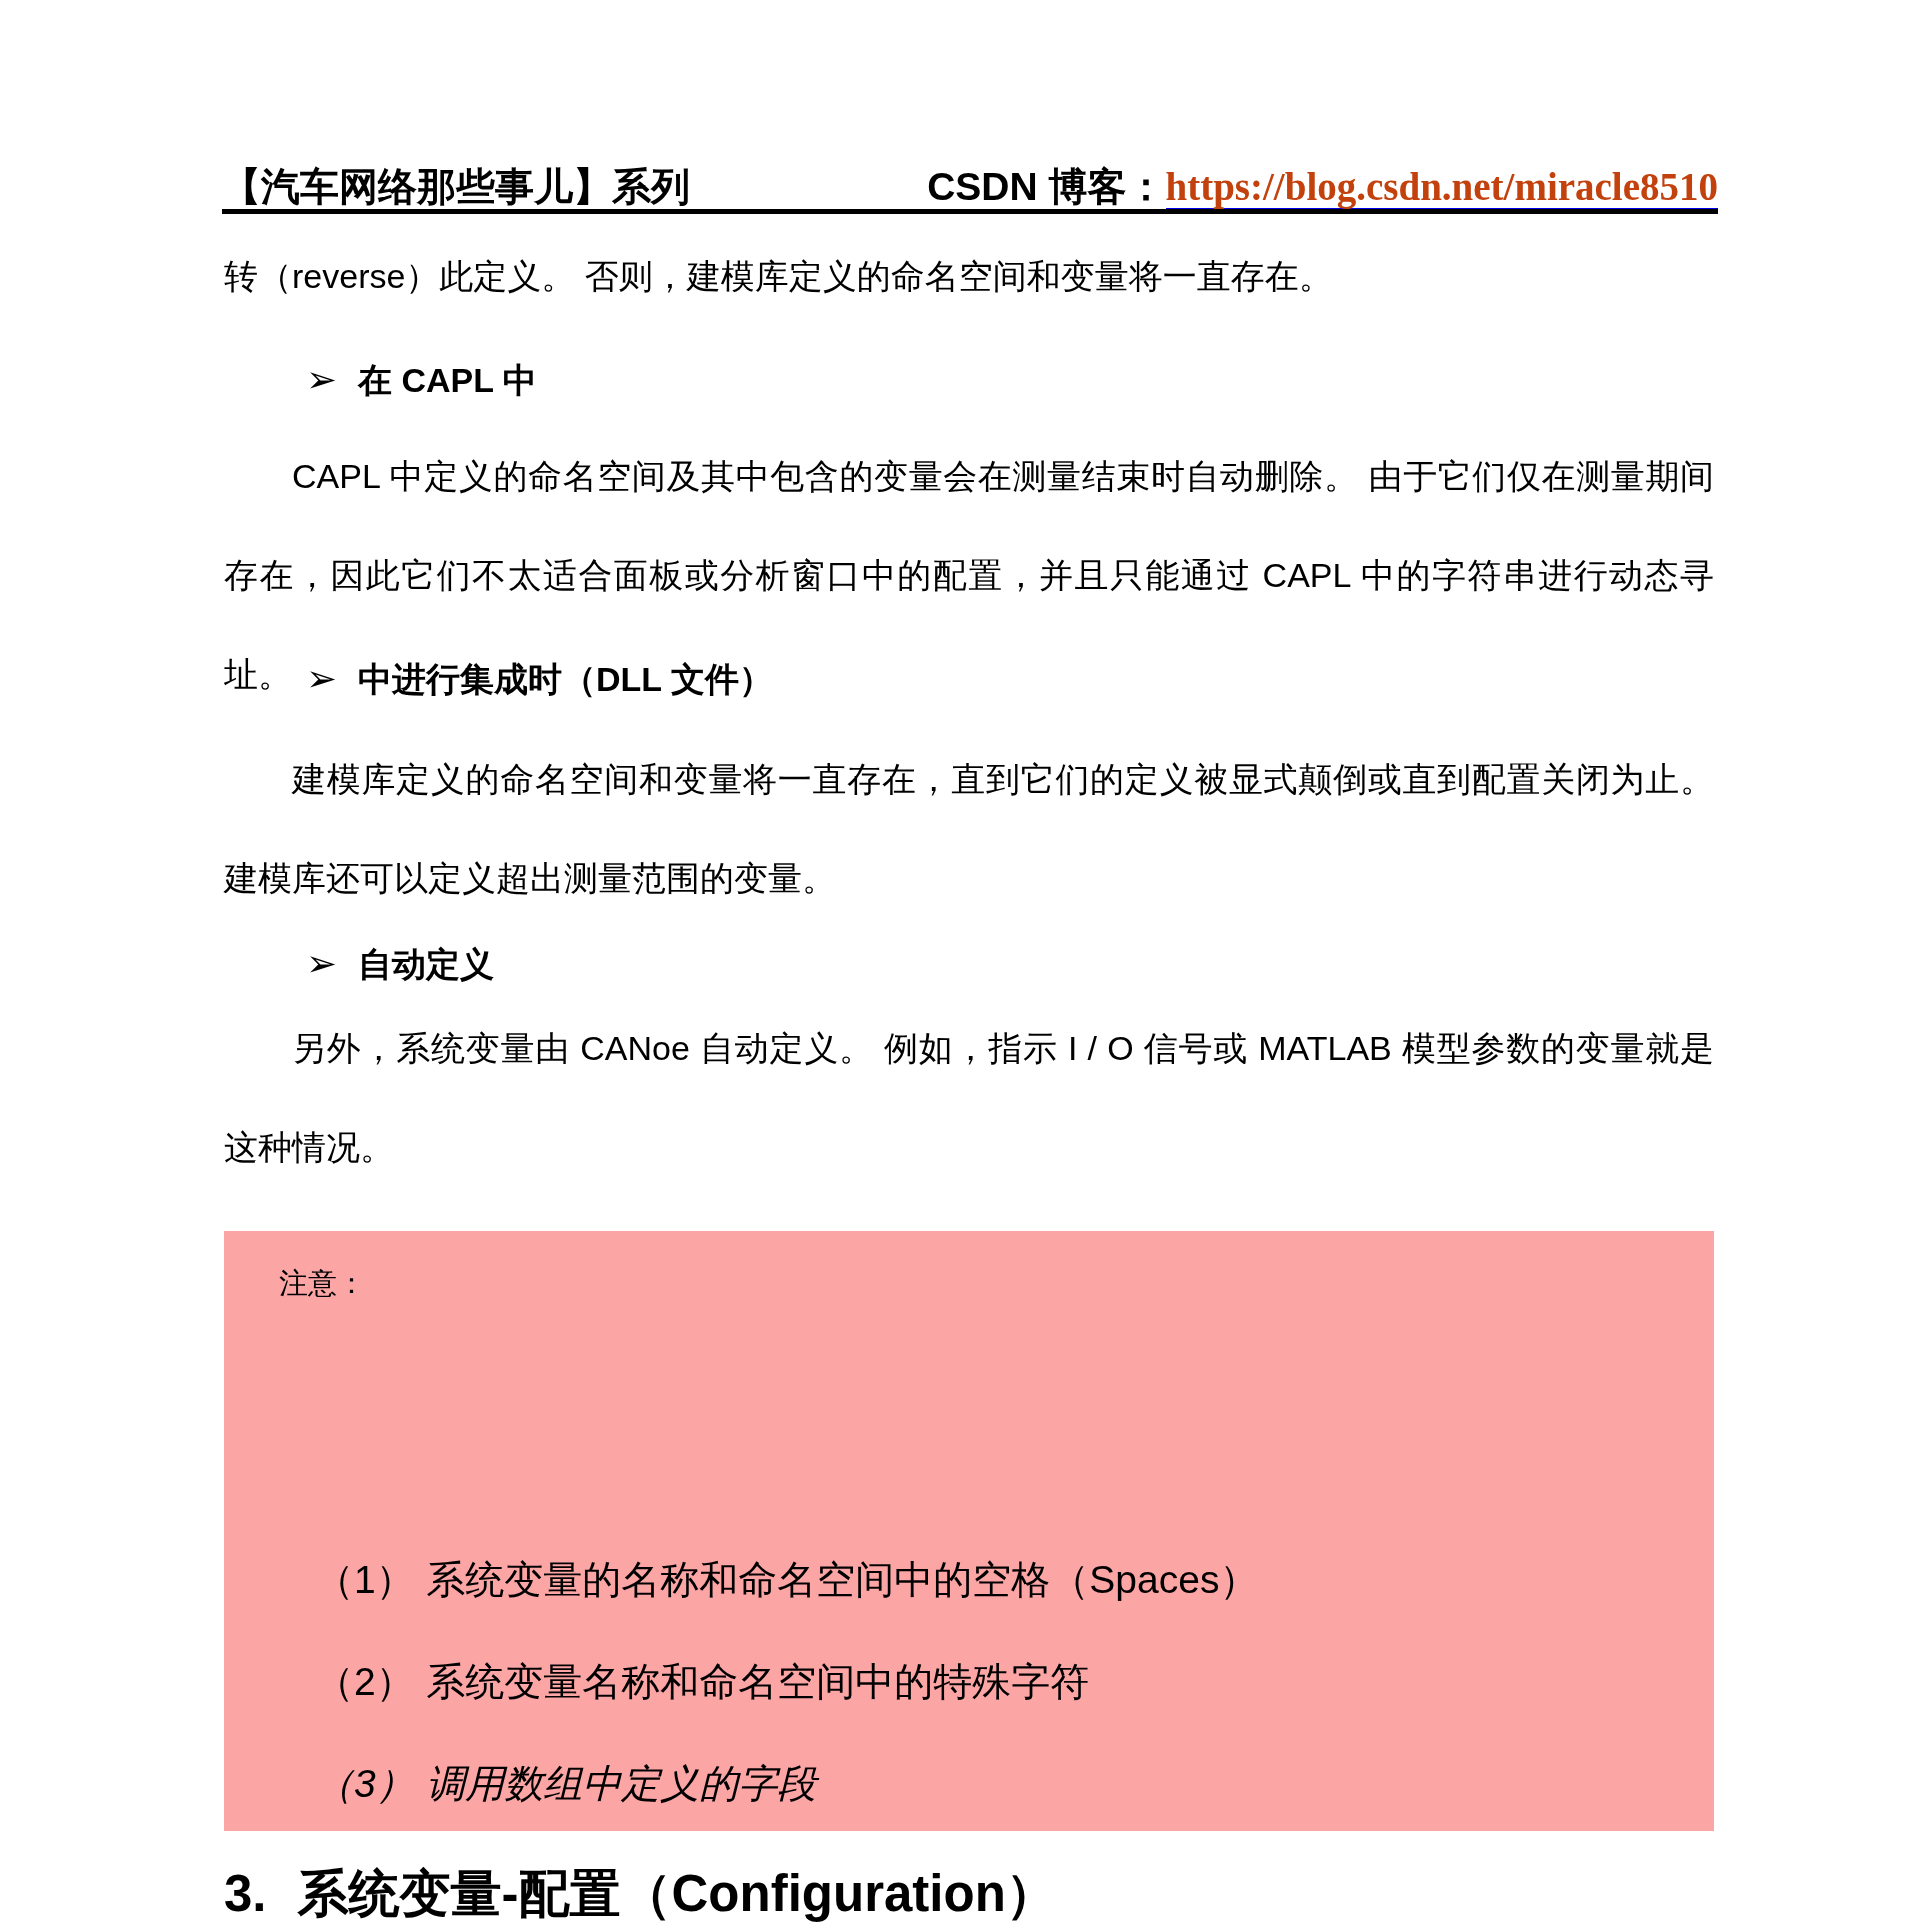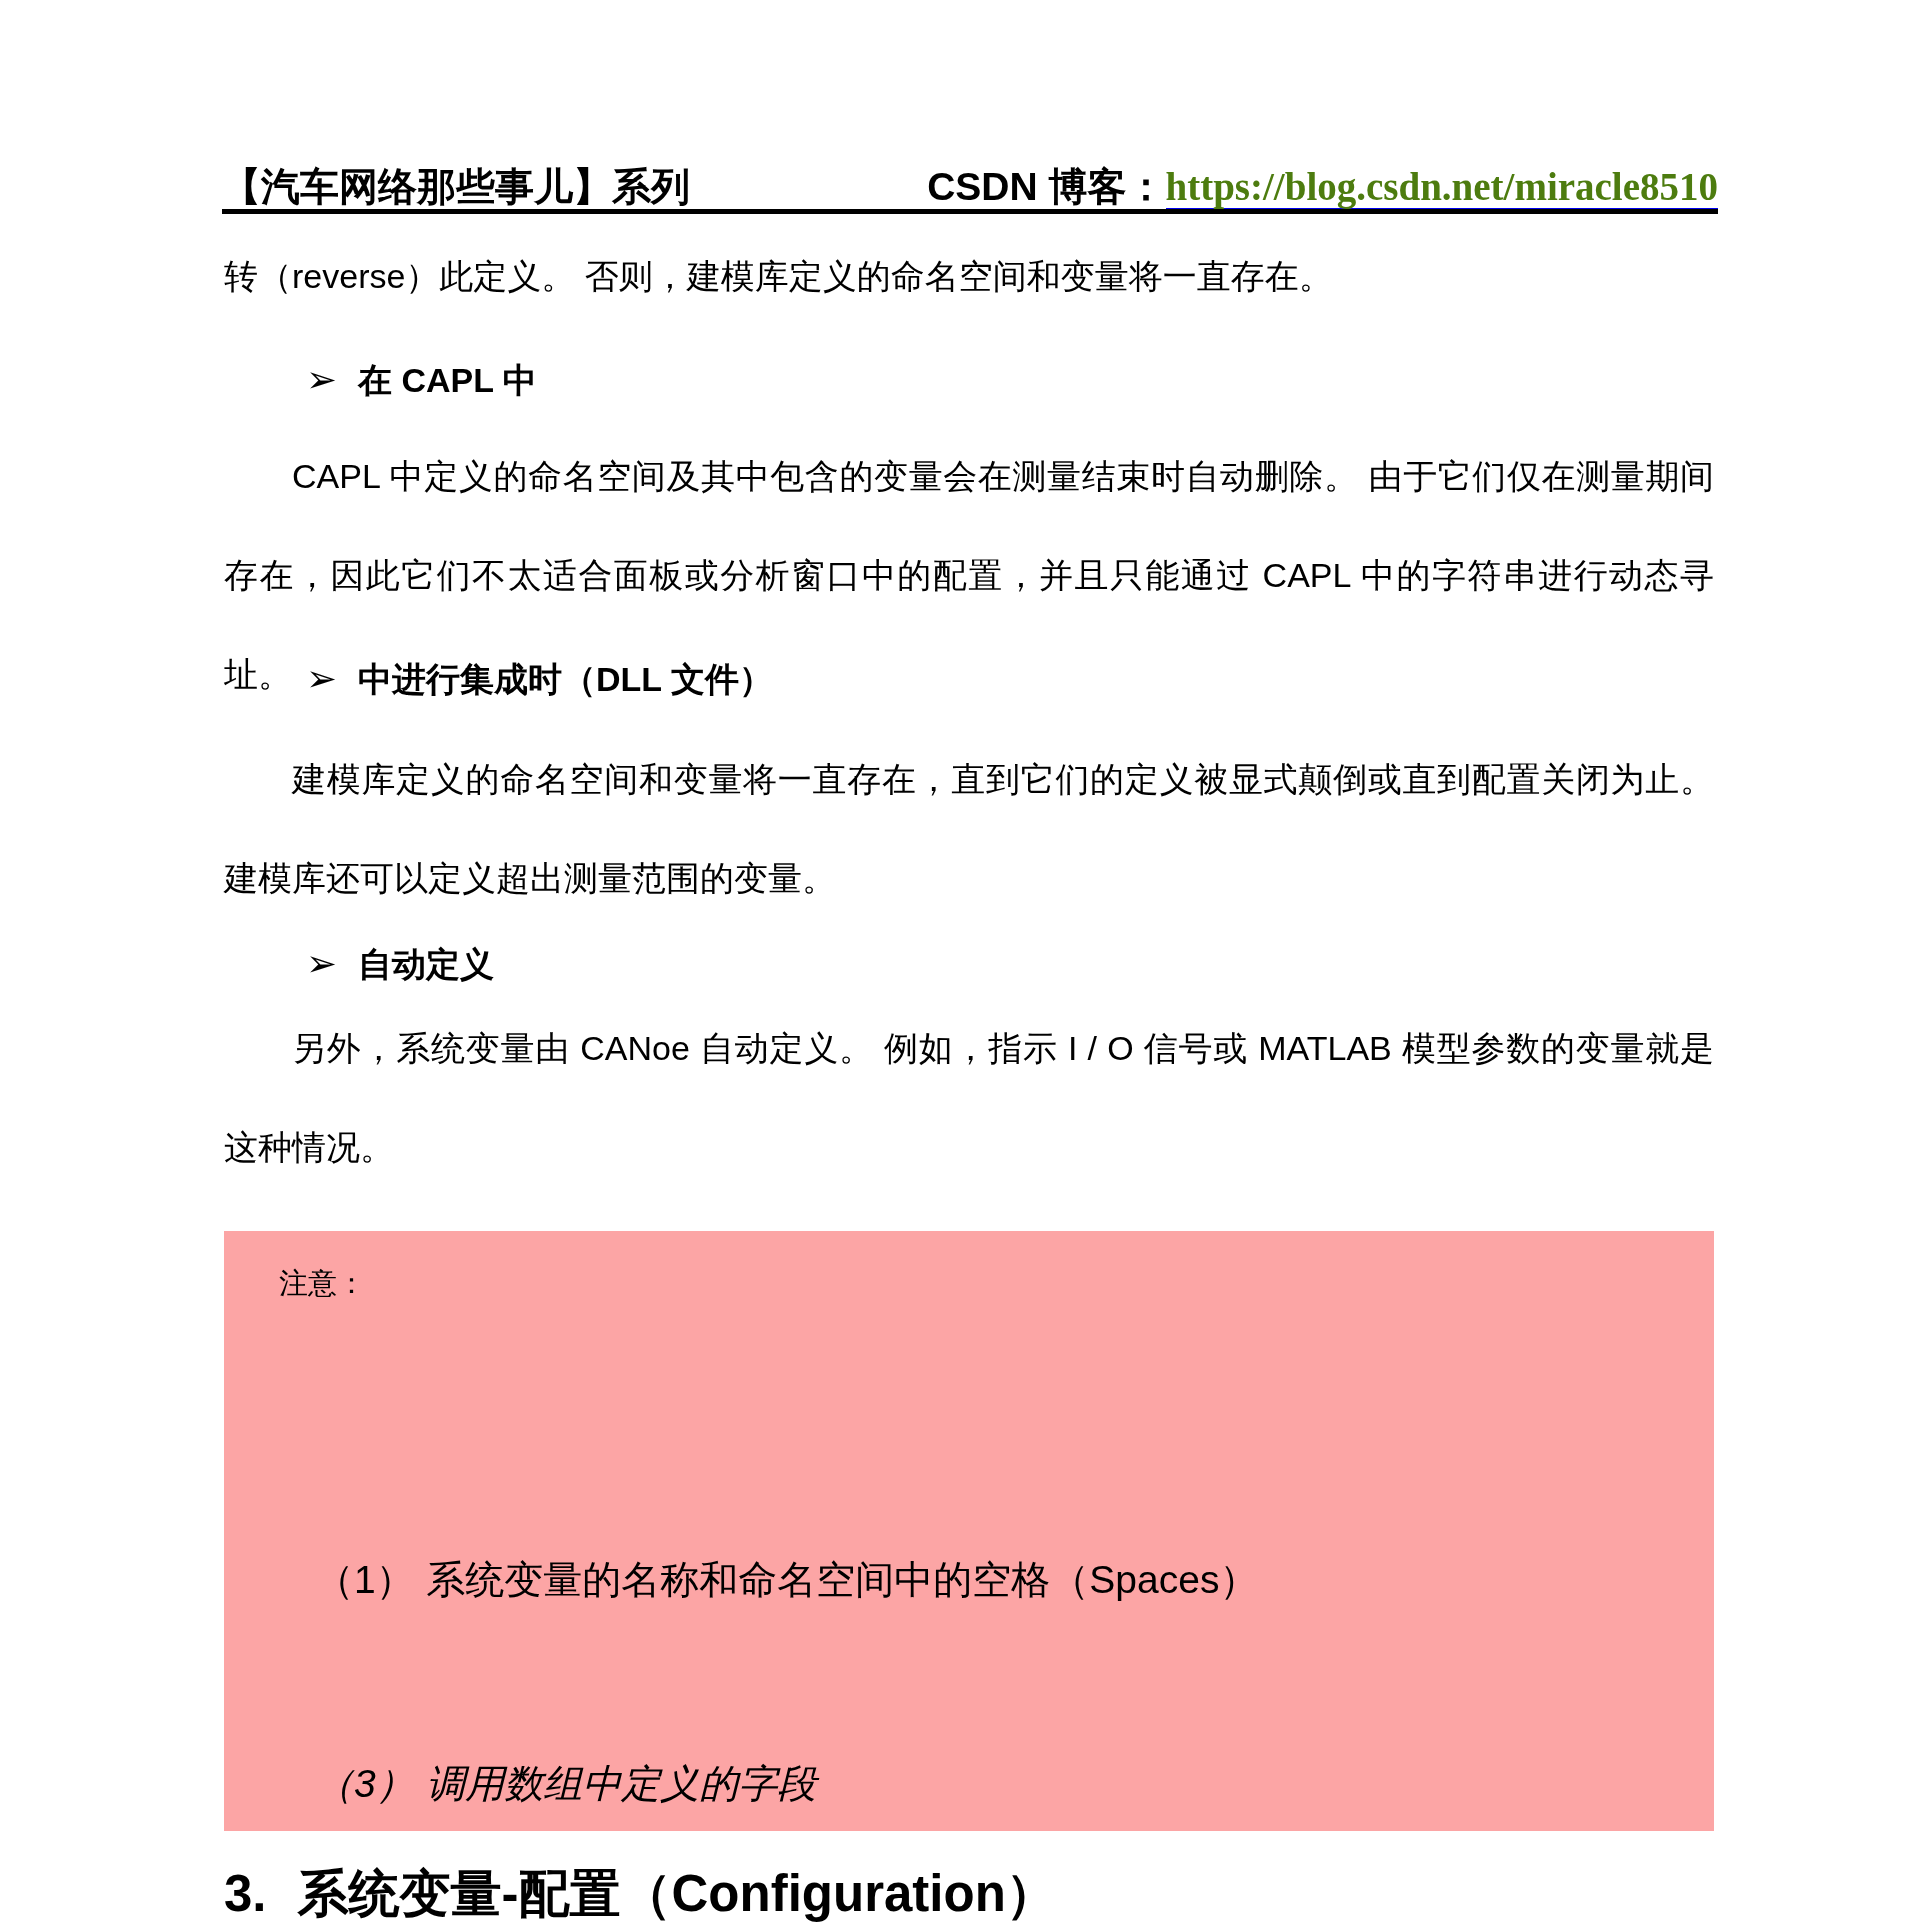--- a/index.html
+++ b/index.html
@@ -12,21 +12,21 @@
 
   
   .header-row{
     top:143px;left:222px;right:193px;
     display:flex;justify-content:space-between;align-items:baseline;margin-top:21px;
   }
   .header-series{font-size:39px;font-weight:bold;line-height:46px;white-space:nowrap;}
   .header-right{font-size:39px;font-weight:bold;line-height:46px;white-space:nowrap;}
   .header-link{
     font-family:"Liberation Serif","DejaVu Serif",serif;
-    color:#4d7c0f;font-weight:bold;text-decoration:none;
+    color:#c2410c;font-weight:bold;text-decoration:none;
     border-bottom:4.6px solid #0000ee;cursor:pointer;
   }
   .header-rule{top:209px;left:222px;right:193px;height:5px;background:#000000;}
 
   
   .para{
     left:224px;width:1490px;font-size:34px;line-height:99px;
     text-align:justify;
   }
   .indent{text-indent:68px;}
@@ -84,20 +84,23 @@
 </div>
 
 <div class="abs para indent" style="top:999px">另外，系统变量由 CANoe 自动定义。 例如，指示 I / O 信号或 MATLAB 模型参数的变量就是这种情况。</div>
 
 <div class="abs note-box">
   <div class="abs note-title">注意：</div>
 
   <div class="abs note-item ni-1">
     <span class="num">（1）</span><span>系统变量的名称和命名空间中的空格（Spaces）</span>
   </div>
+  <div class="abs note-item ni-2">
+    <span class="num">（2）</span><span>系统变量名称和命名空间中的特殊字符</span>
+  </div>
   <div class="abs note-item ni-3">
     <span class="num">（3）</span><span>调用数组中定义的字段</span>
   </div>
 </div>
 
 <div class="abs heading">
   <span class="h-num">3.</span><span>系统变量-配置（Configuration）</span>
 </div>
 
 

